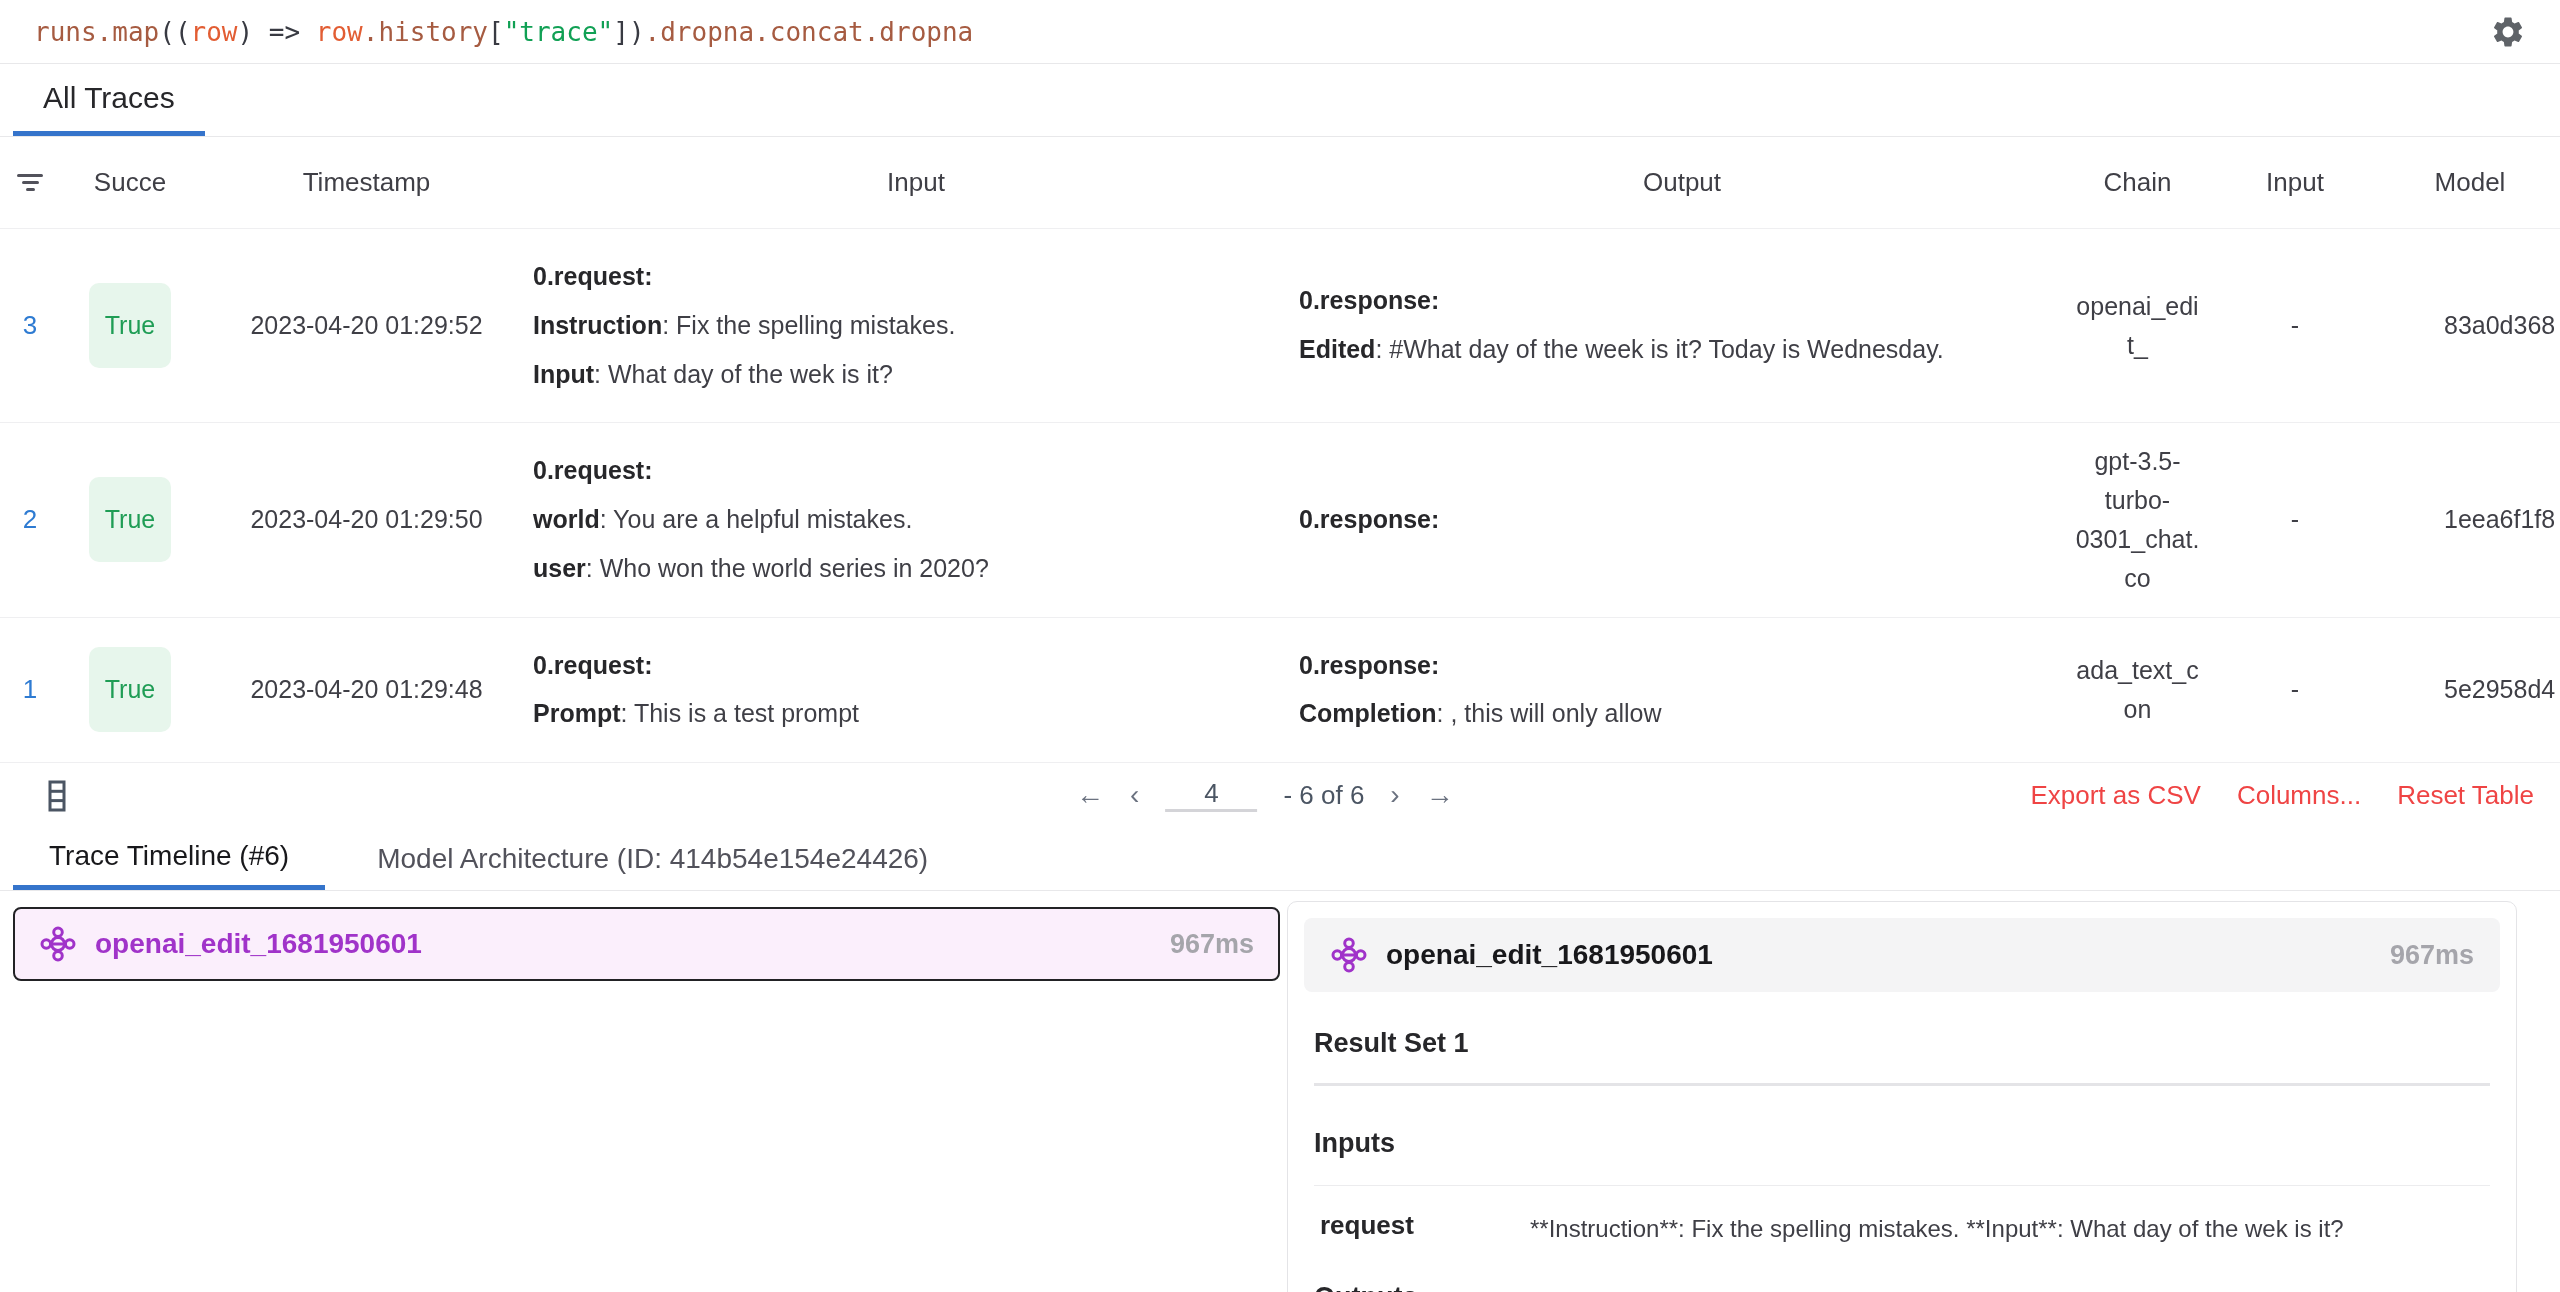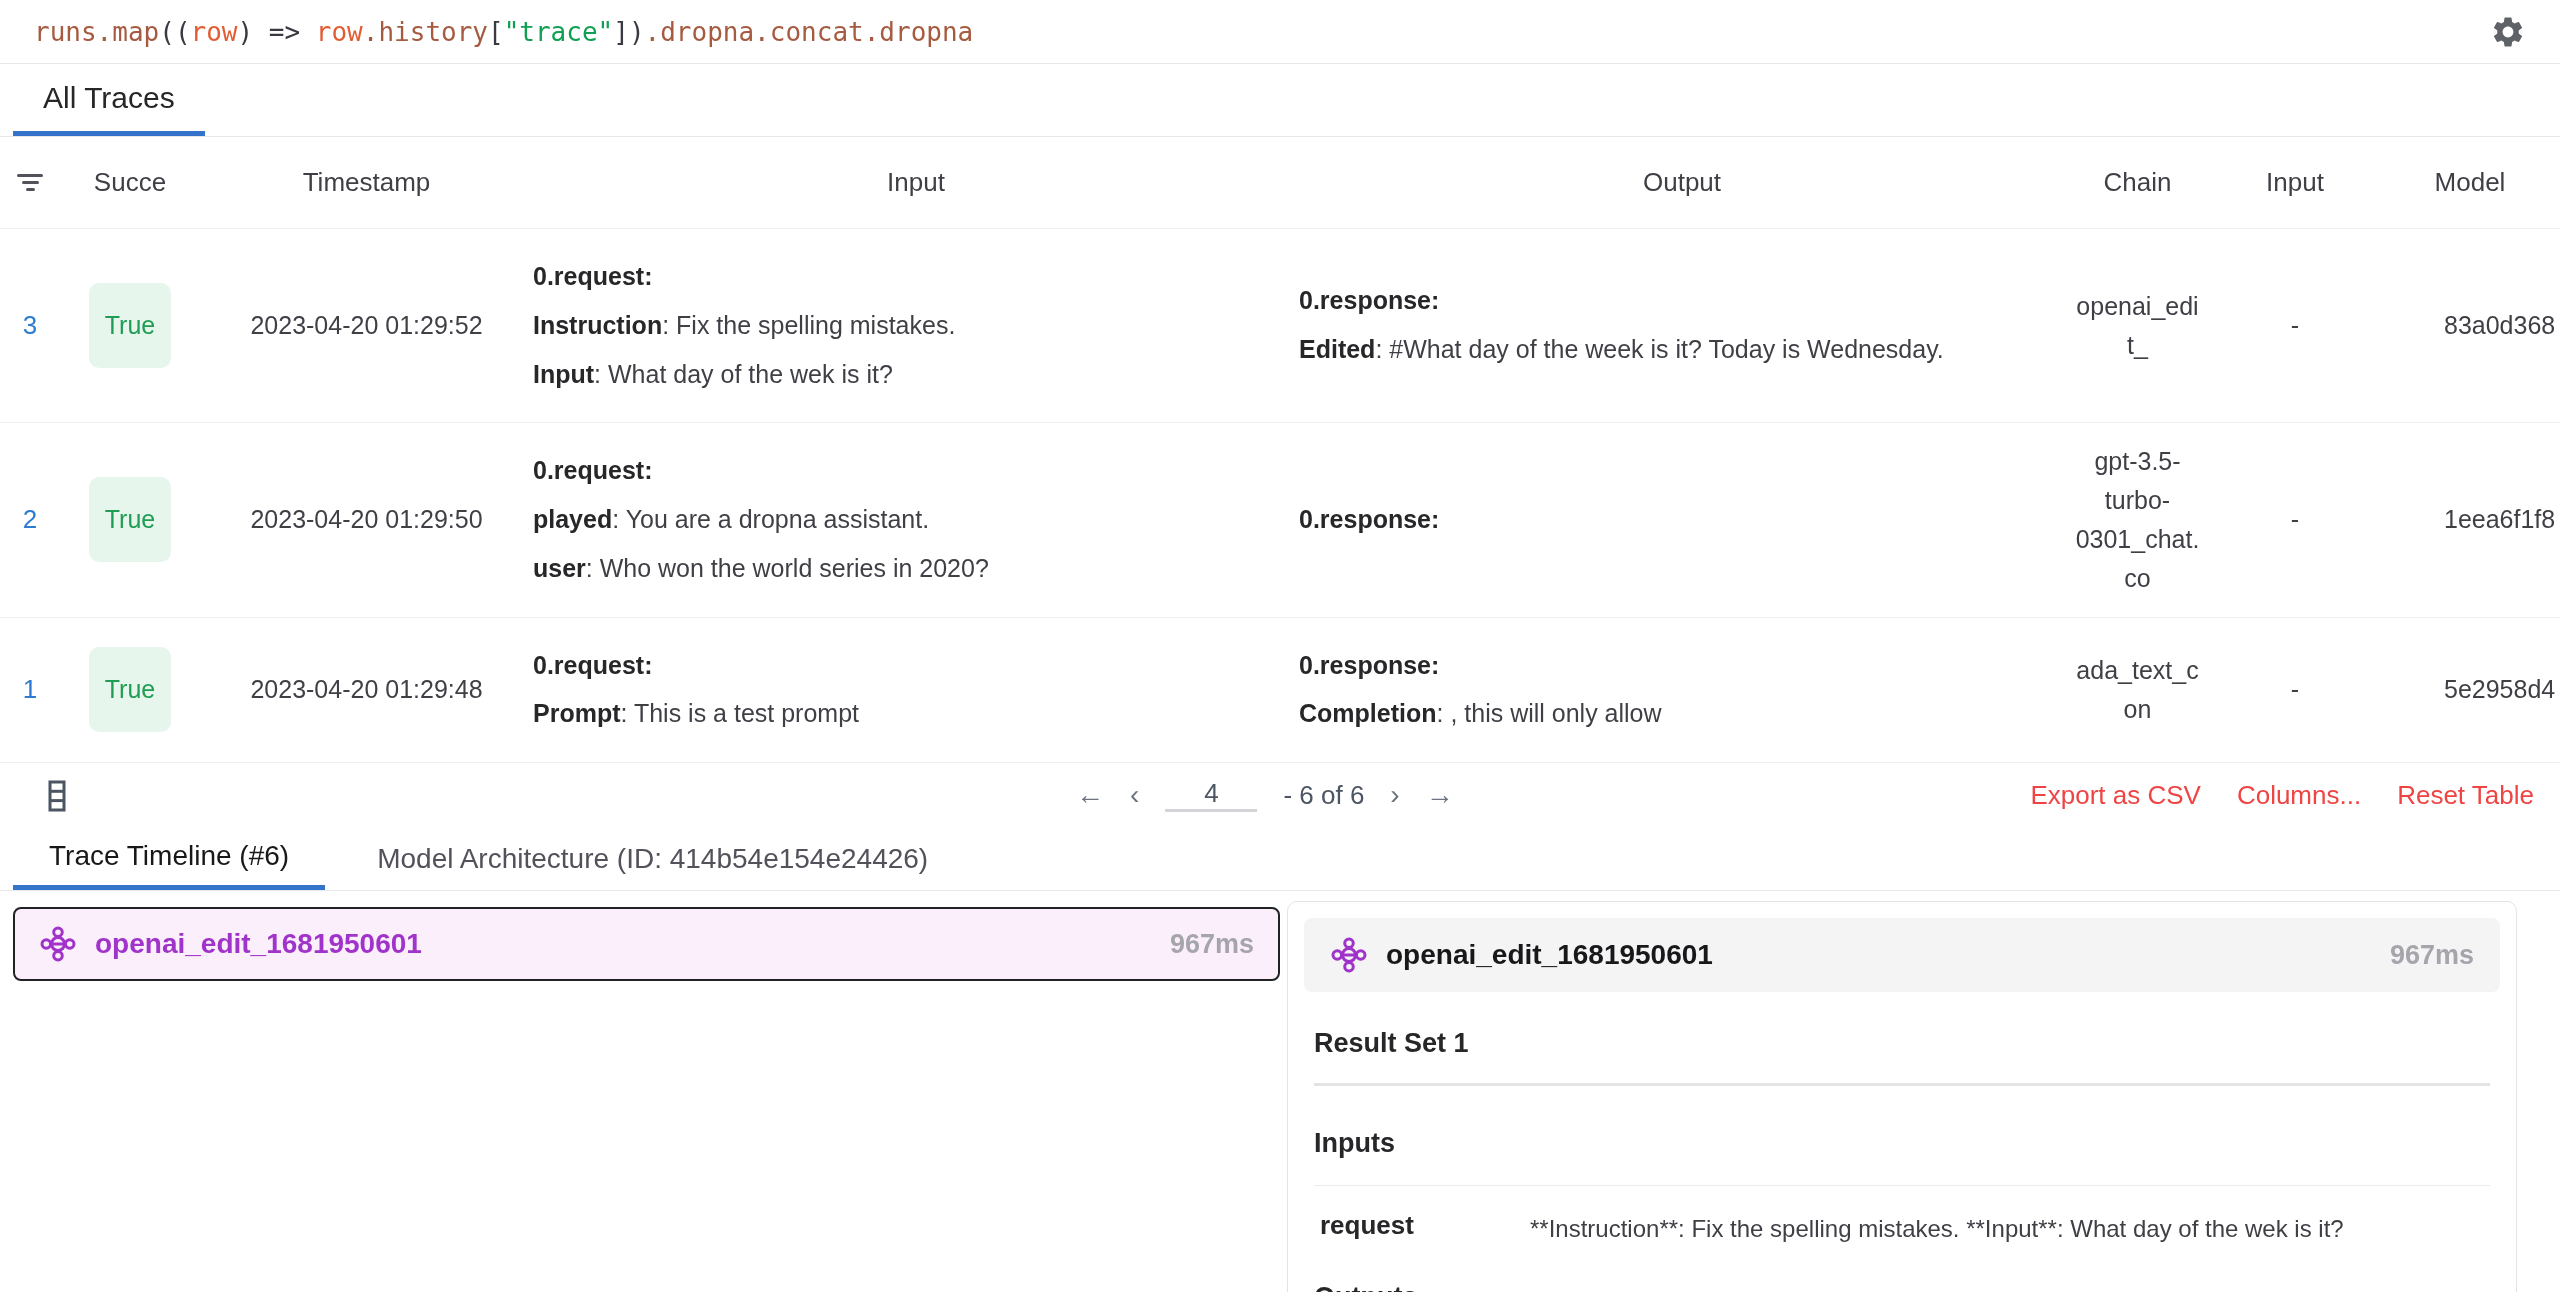--- a/index.html
+++ b/index.html
@@ -151,21 +151,21 @@
   </div>
 
   <div class="grid-row trow r2">
     <div class="cell-id">2</div>
     <div class="cell-success">
       <span class="badge-true">True</span>
     </div>
     <div class="cell-ts">2023-04-20 01:29:50</div>
     <div class="cell-io">
       <p><b>0.request:</b><span></span></p>
-      <p><b>played</b><span>: You are a dropna assistant.</span></p>
+      <p><b>world</b><span>: You are a helpful mistakes.</span></p>
       <p><b>user</b><span>: Who won the world series in 2020?</span></p>
     </div>
     <div class="cell-io">
       <p><b>0.response:</b><span></span></p>
     </div>
     <div class="cell-chain">gpt-3.5-turbo-0301_chat.co</div>
     <div class="cell-error">-</div>
     <div class="cell-model">1eea6f1f8</div>
   </div>
 

